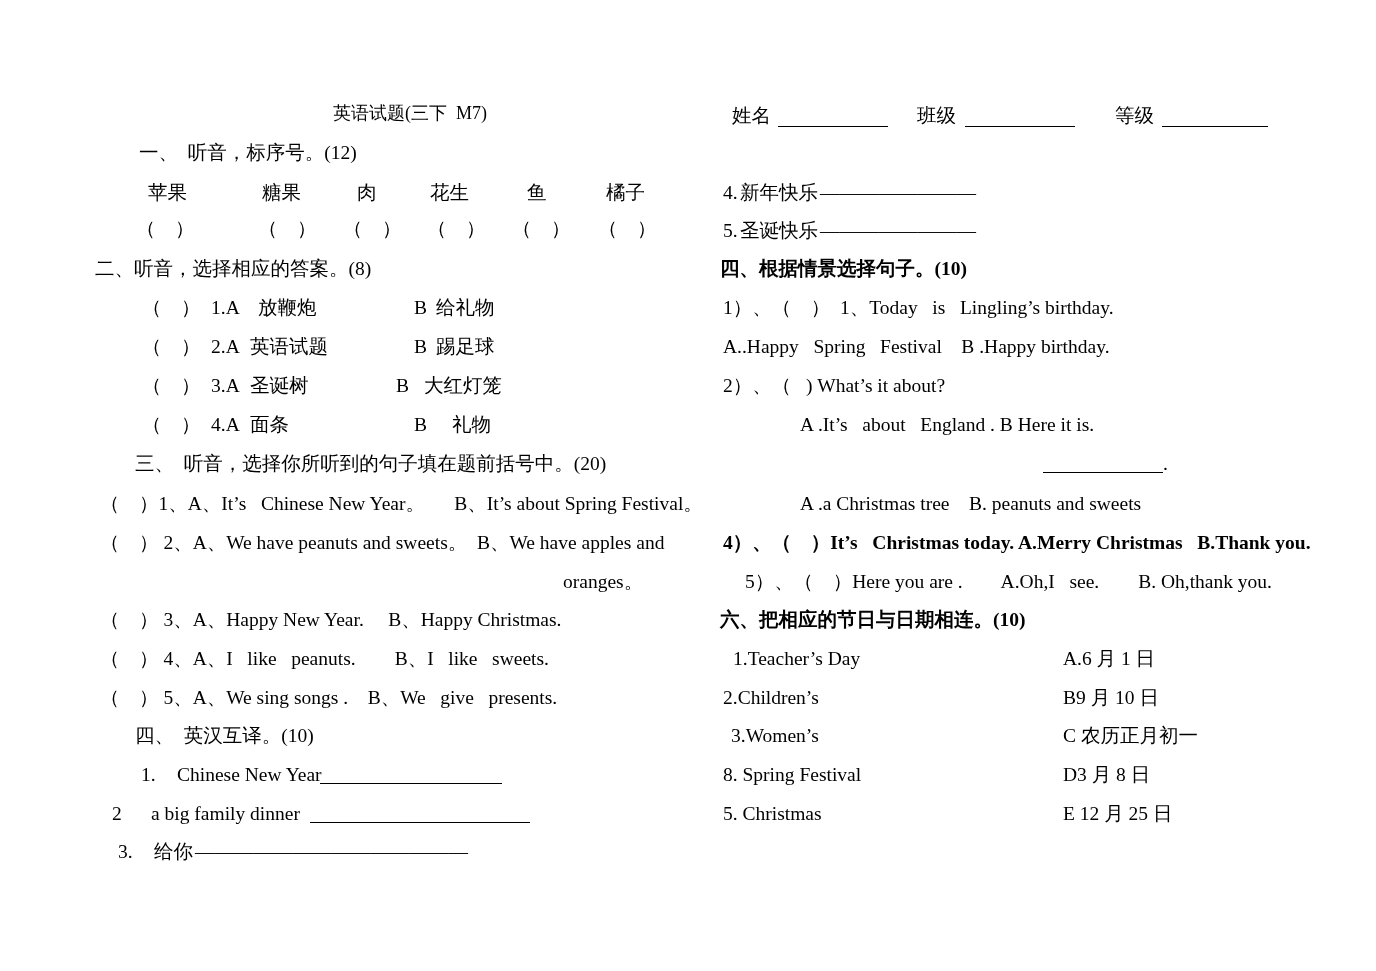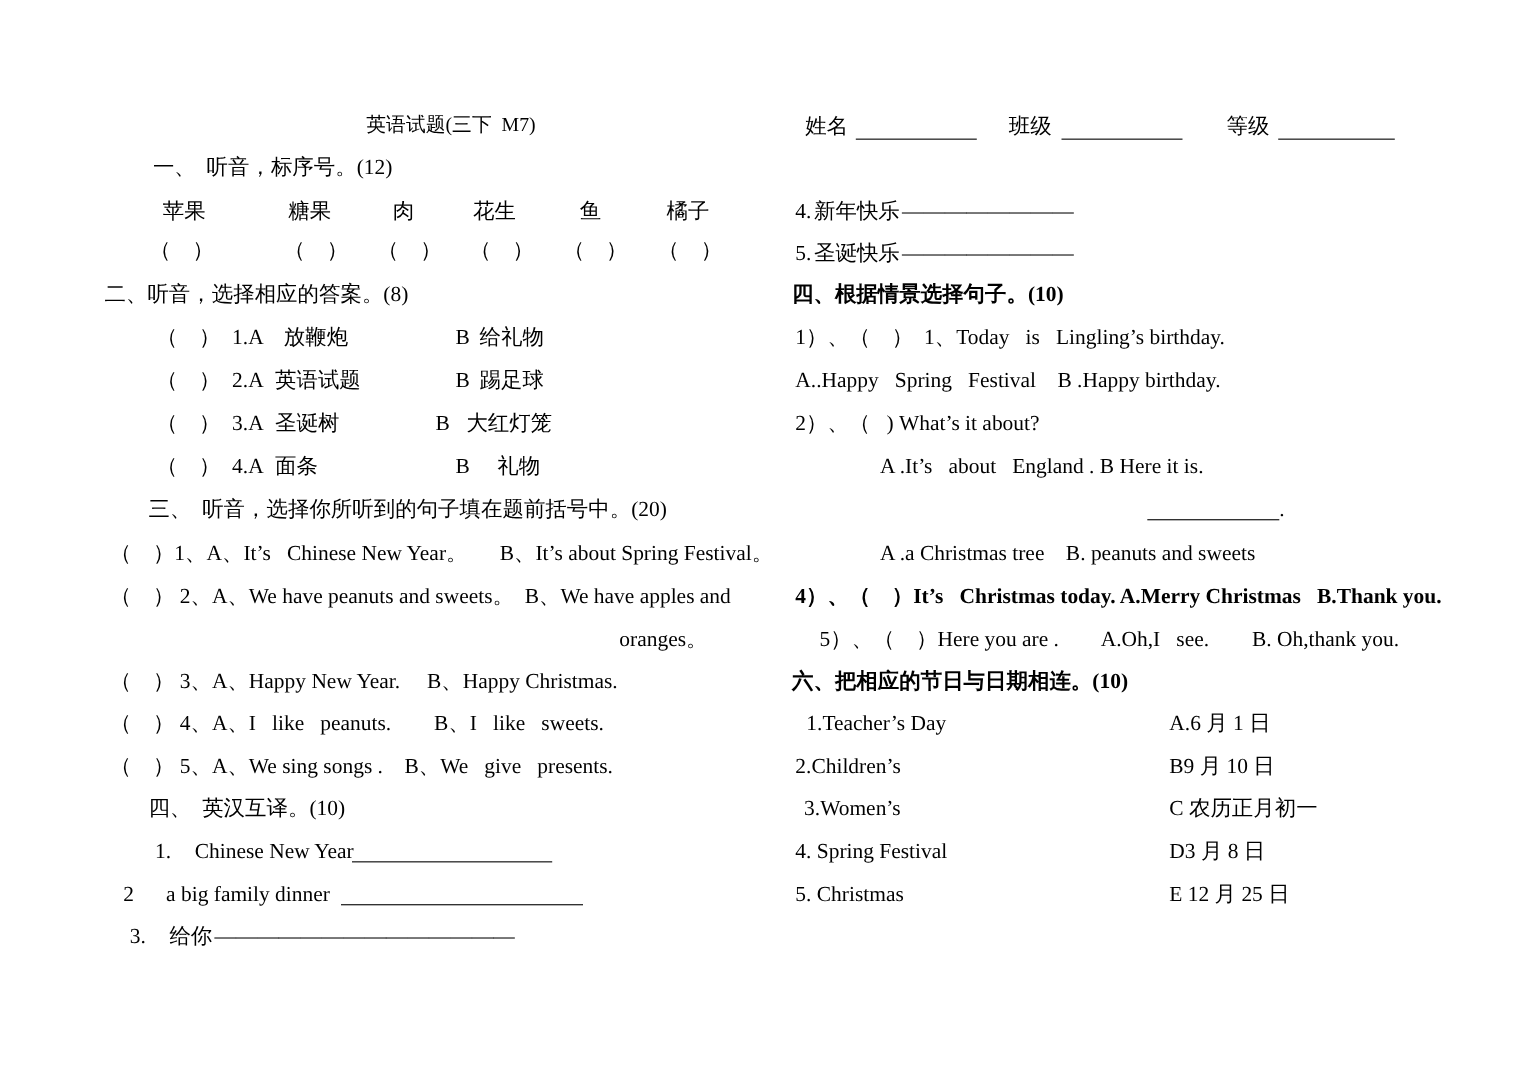--- a/index.html
+++ b/index.html
@@ -156,19 +156,19 @@
 
   <div class="ln" style="left:733px; top:649px;">1.Teacher’s Day</div>
   <div class="ln" style="left:1063px; top:649px;">A.6 月 1 日</div>
 
   <div class="ln" style="left:723px; top:688px;">2.Children’s</div>
   <div class="ln" style="left:1063px; top:688px;">B9 月 10 日</div>
 
   <div class="ln" style="left:731px; top:726px;">3.Women’s</div>
   <div class="ln" style="left:1063px; top:726px;">C 农历正月初一</div>
 
-  <div class="ln" style="left:723px; top:765px;">4. Spring Festival</div>
+  <div class="ln" style="left:723px; top:765px;">8. Spring Festival</div>
   <div class="ln" style="left:1063px; top:765px;">D3 月 8 日</div>
 
   <div class="ln" style="left:723px; top:804px;">5. Christmas</div>
   <div class="ln" style="left:1063px; top:804px;">E 12 月 25 日</div>
 
 </div>
 
 </body></html>

